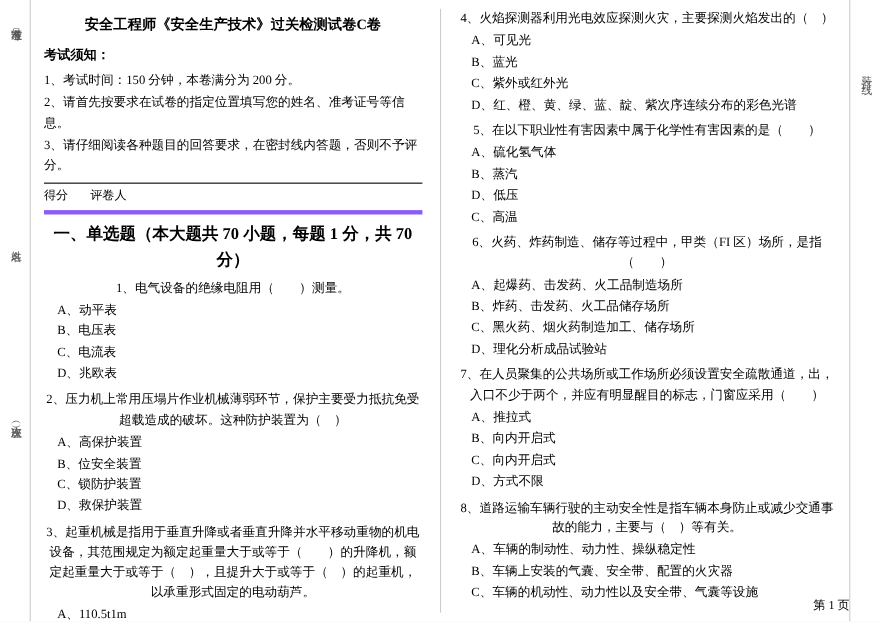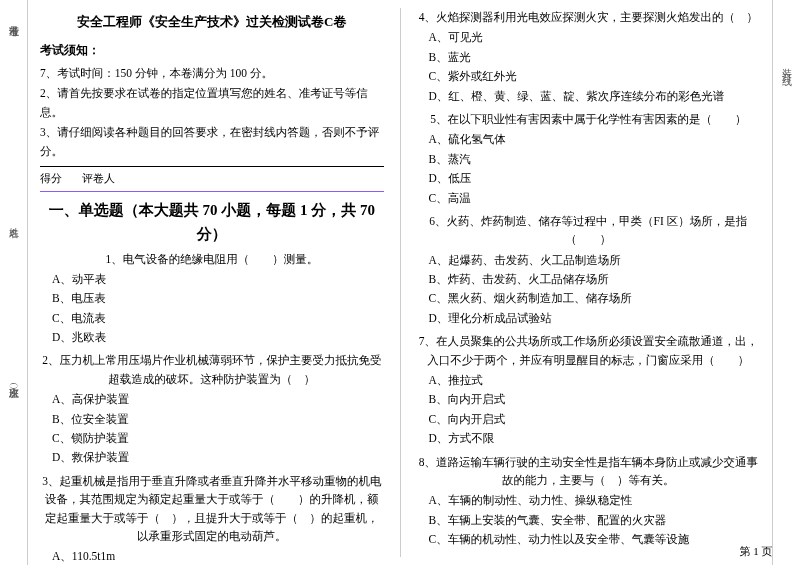--- a/index.html
+++ b/index.html
@@ -82,21 +82,21 @@
     }
     .notice-block p {
       text-indent: 0;
       margin-bottom: 2px;
     }
 
     .score-row {
       display: flex;
       gap: 20px;
       border-top: 1px solid #000;
-      border-bottom: 1px solid #8b5cf6;
+      border-bottom: 4px solid #8b5cf6;
       padding: 3px 0;
       margin-bottom: 6px;
     }
     .score-row span {
       font-size: 11px;
     }
 
     .part-title {
       text-align: center;
       font-weight: bold;
@@ -140,21 +140,21 @@
   </div>
 
   <div class="main-content">
     <div class="columns">
 
       <div class="col-left">
         <div class="doc-title">安全工程师《安全生产技术》过关检测试卷C卷</div>
 
         <div class="notice-block">
           <div class="section-header">考试须知：</div>
-          <p>7、考试时间：150 分钟，本卷满分为 100 分。</p>
+          <p>1、考试时间：150 分钟，本卷满分为 200 分。</p>
           <p>2、请首先按要求在试卷的指定位置填写您的姓名、准考证号等信息。</p>
           <p>3、请仔细阅读各种题目的回答要求，在密封线内答题，否则不予评分。</p>
         </div>
 
         <div class="score-row">
           <span>得分</span>
           <span>评卷人</span>
         </div>
 
         <div class="part-title">一、单选题（本大题共 70 小题，每题 1 分，共 70 分）</div>

